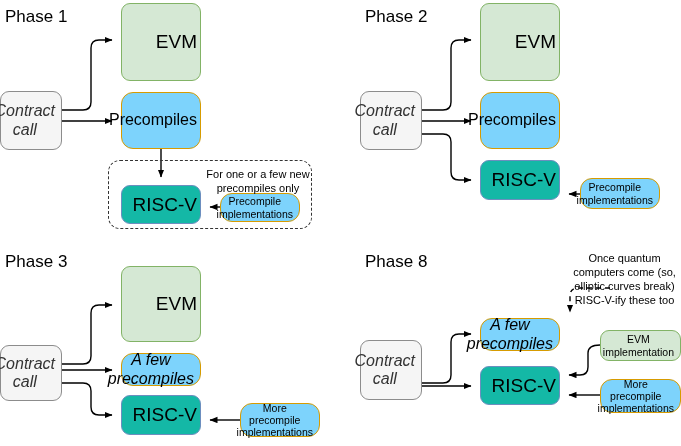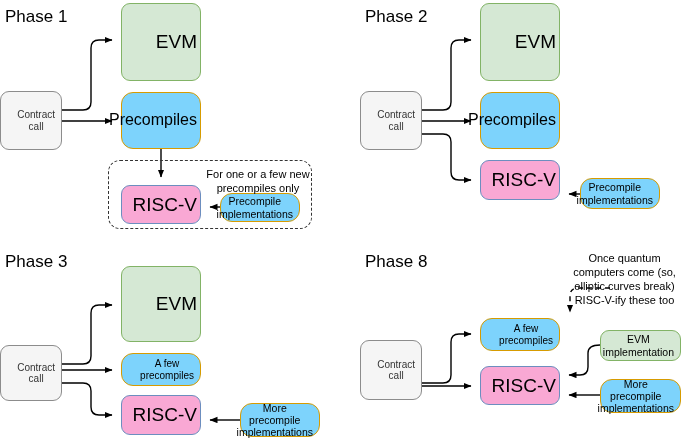--- a/index.html
+++ b/index.html
@@ -9,25 +9,25 @@
   svg.edges{position:absolute;left:0;top:0;width:681px;height:446px;pointer-events:none;}
 
   .node{position:absolute;box-sizing:border-box;display:flex;align-items:center;
         justify-content:flex-end;text-align:center;border-width:1.4px;border-style:solid;
         border-radius:9px;line-height:1.15;}
   .node span{display:block;padding:0 3px;}
 
   .n-gray  {background:#f5f5f5;border-color:#8c8c8c;color:#333333;}
   .n-green {background:#d5e8d4;border-color:#82b366;}
   .n-orange{background:#7dd3fc;border-color:#d79b00;border-radius:12px;}
-  .n-blue  {background:#f9a8d4;border-color:#6c8ebf;}
+  .n-blue  {background:#14b8a6;border-color:#6c8ebf;}
 
   .fs-big{font-size:19px;}
   .fs-mid{font-size:16px;}
-  .fs-sm {font-size:10px;}
+  .fs-sm {font-size:16px;font-style:italic;}
   .fs-xs {font-size:10.5px;}
 
   .phase-title{position:absolute;font-size:17px;color:#000;white-space:nowrap;}
 
   .note{position:absolute;font-size:11px;line-height:1.28;text-align:center;color:#000;}
 
   .dashgroup{position:absolute;box-sizing:border-box;border:1.4px dashed #333;
              border-radius:12px;background:transparent;}
 </style>
 </head>

